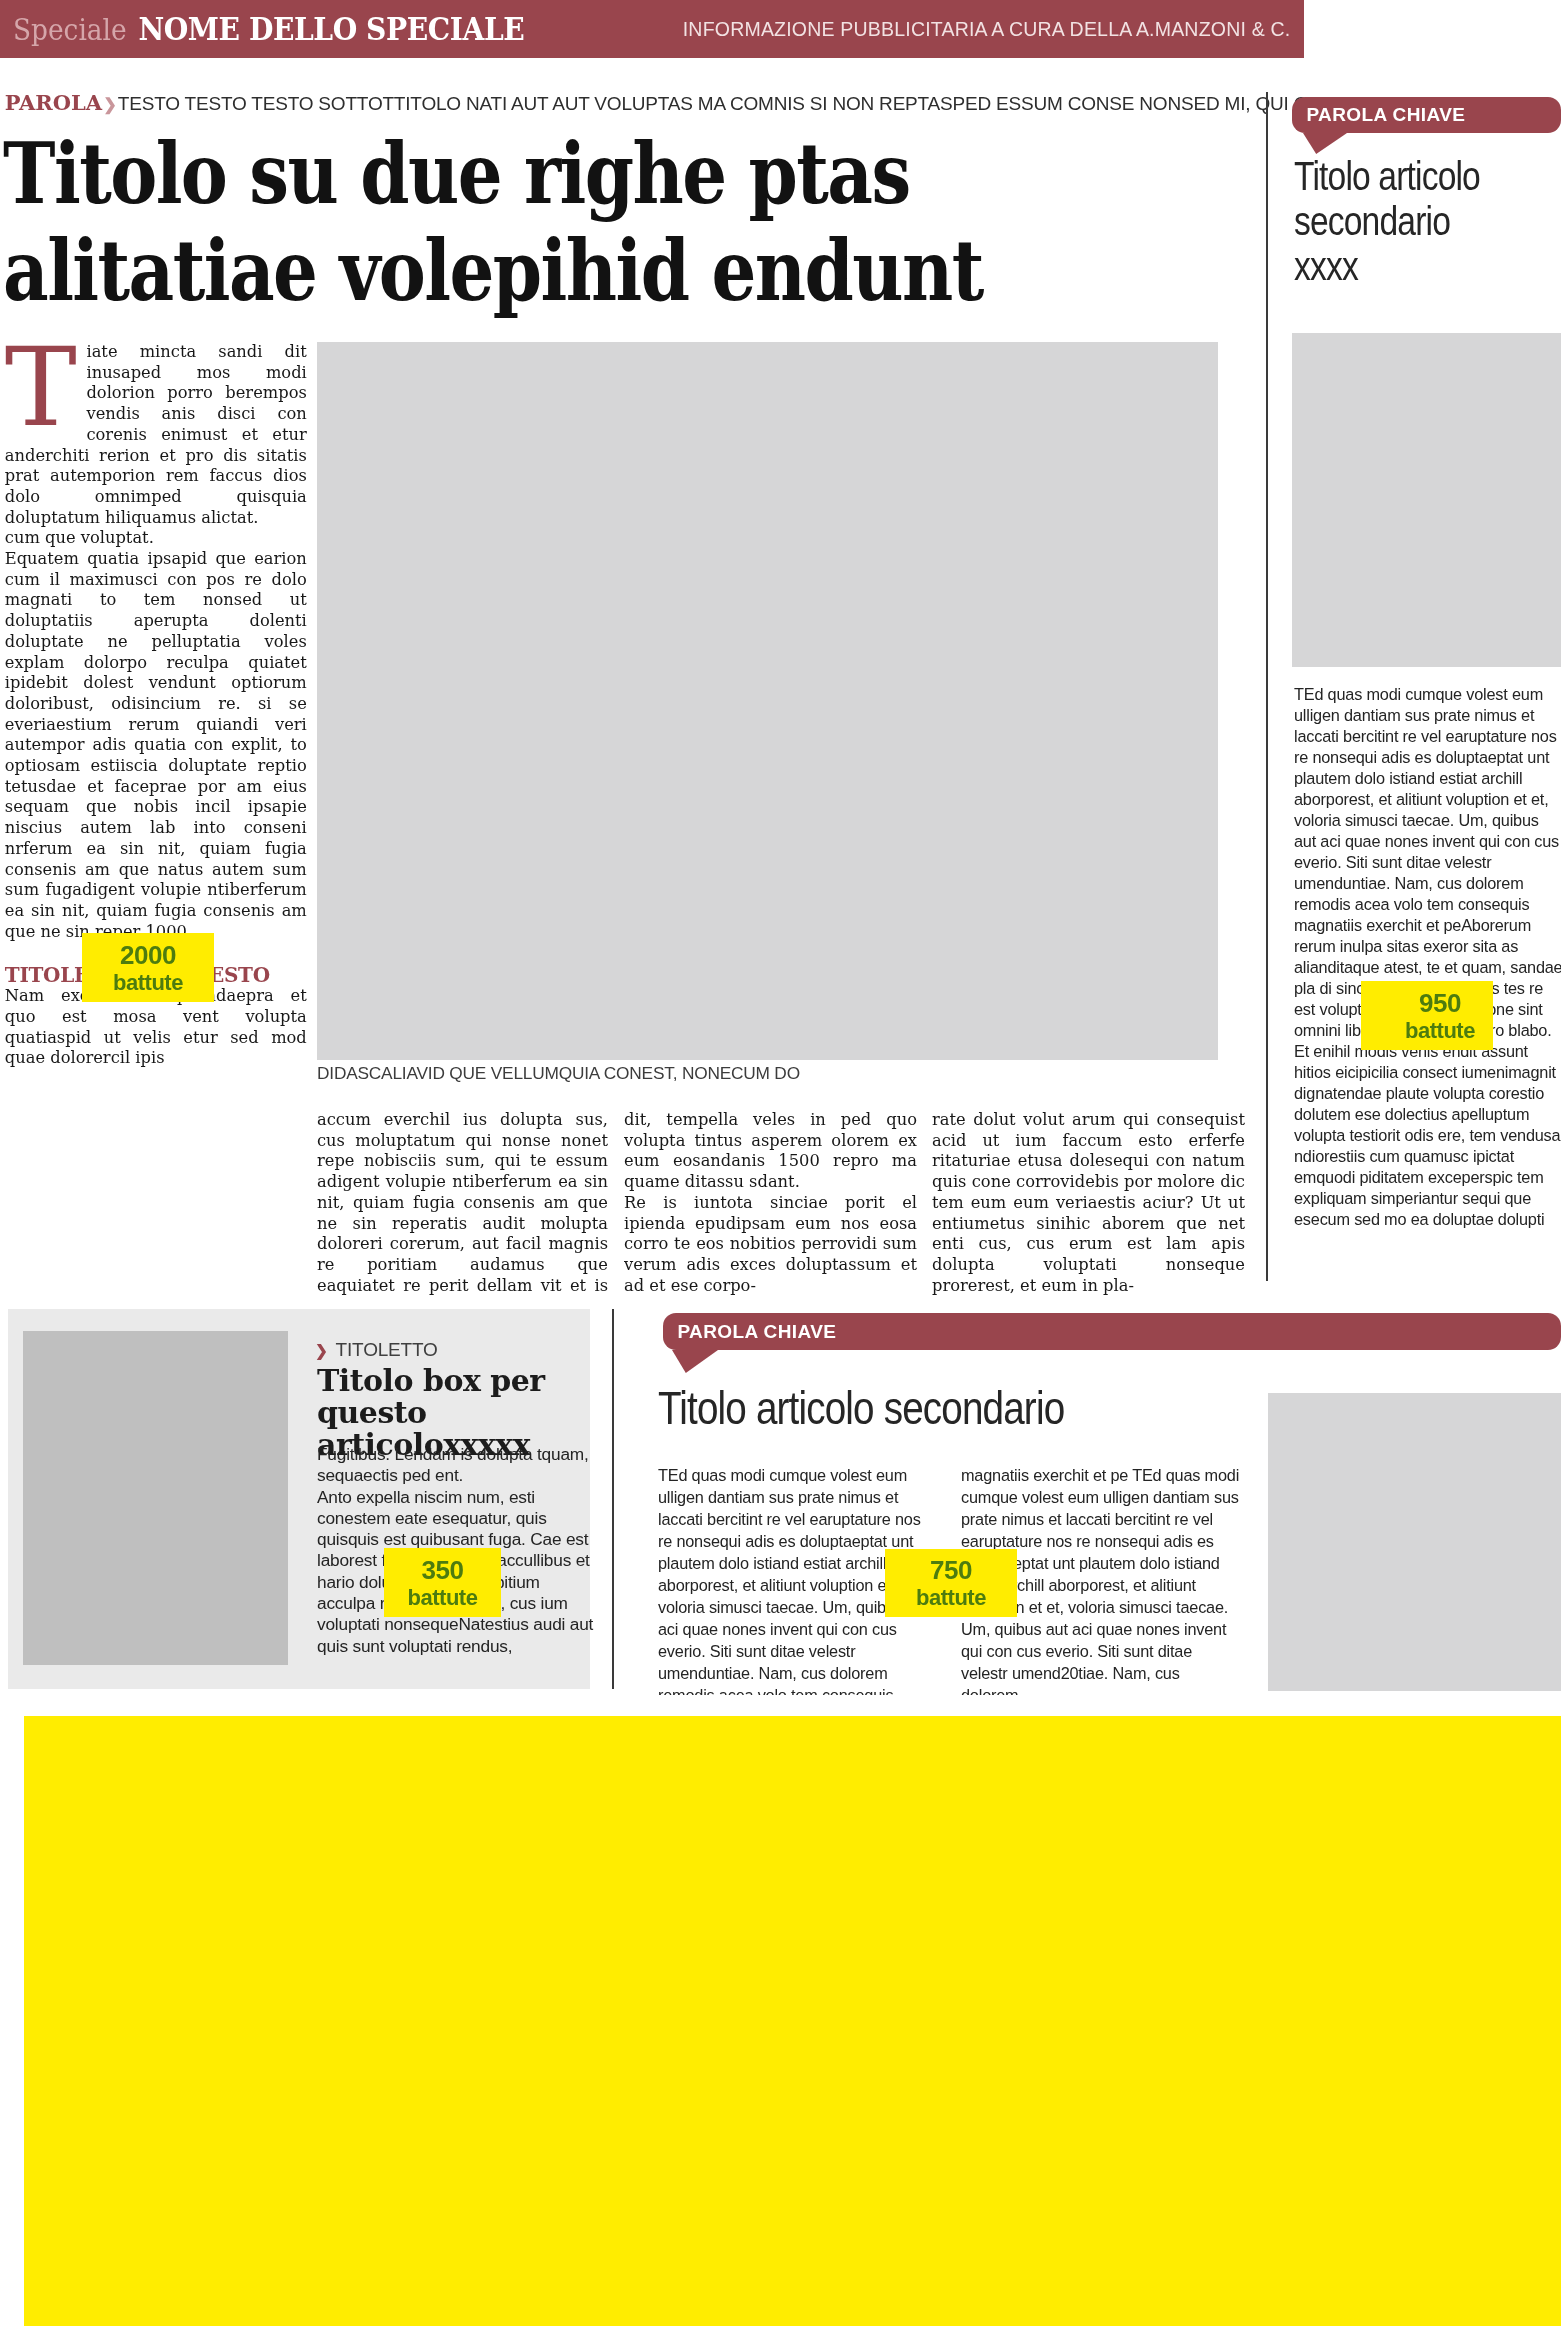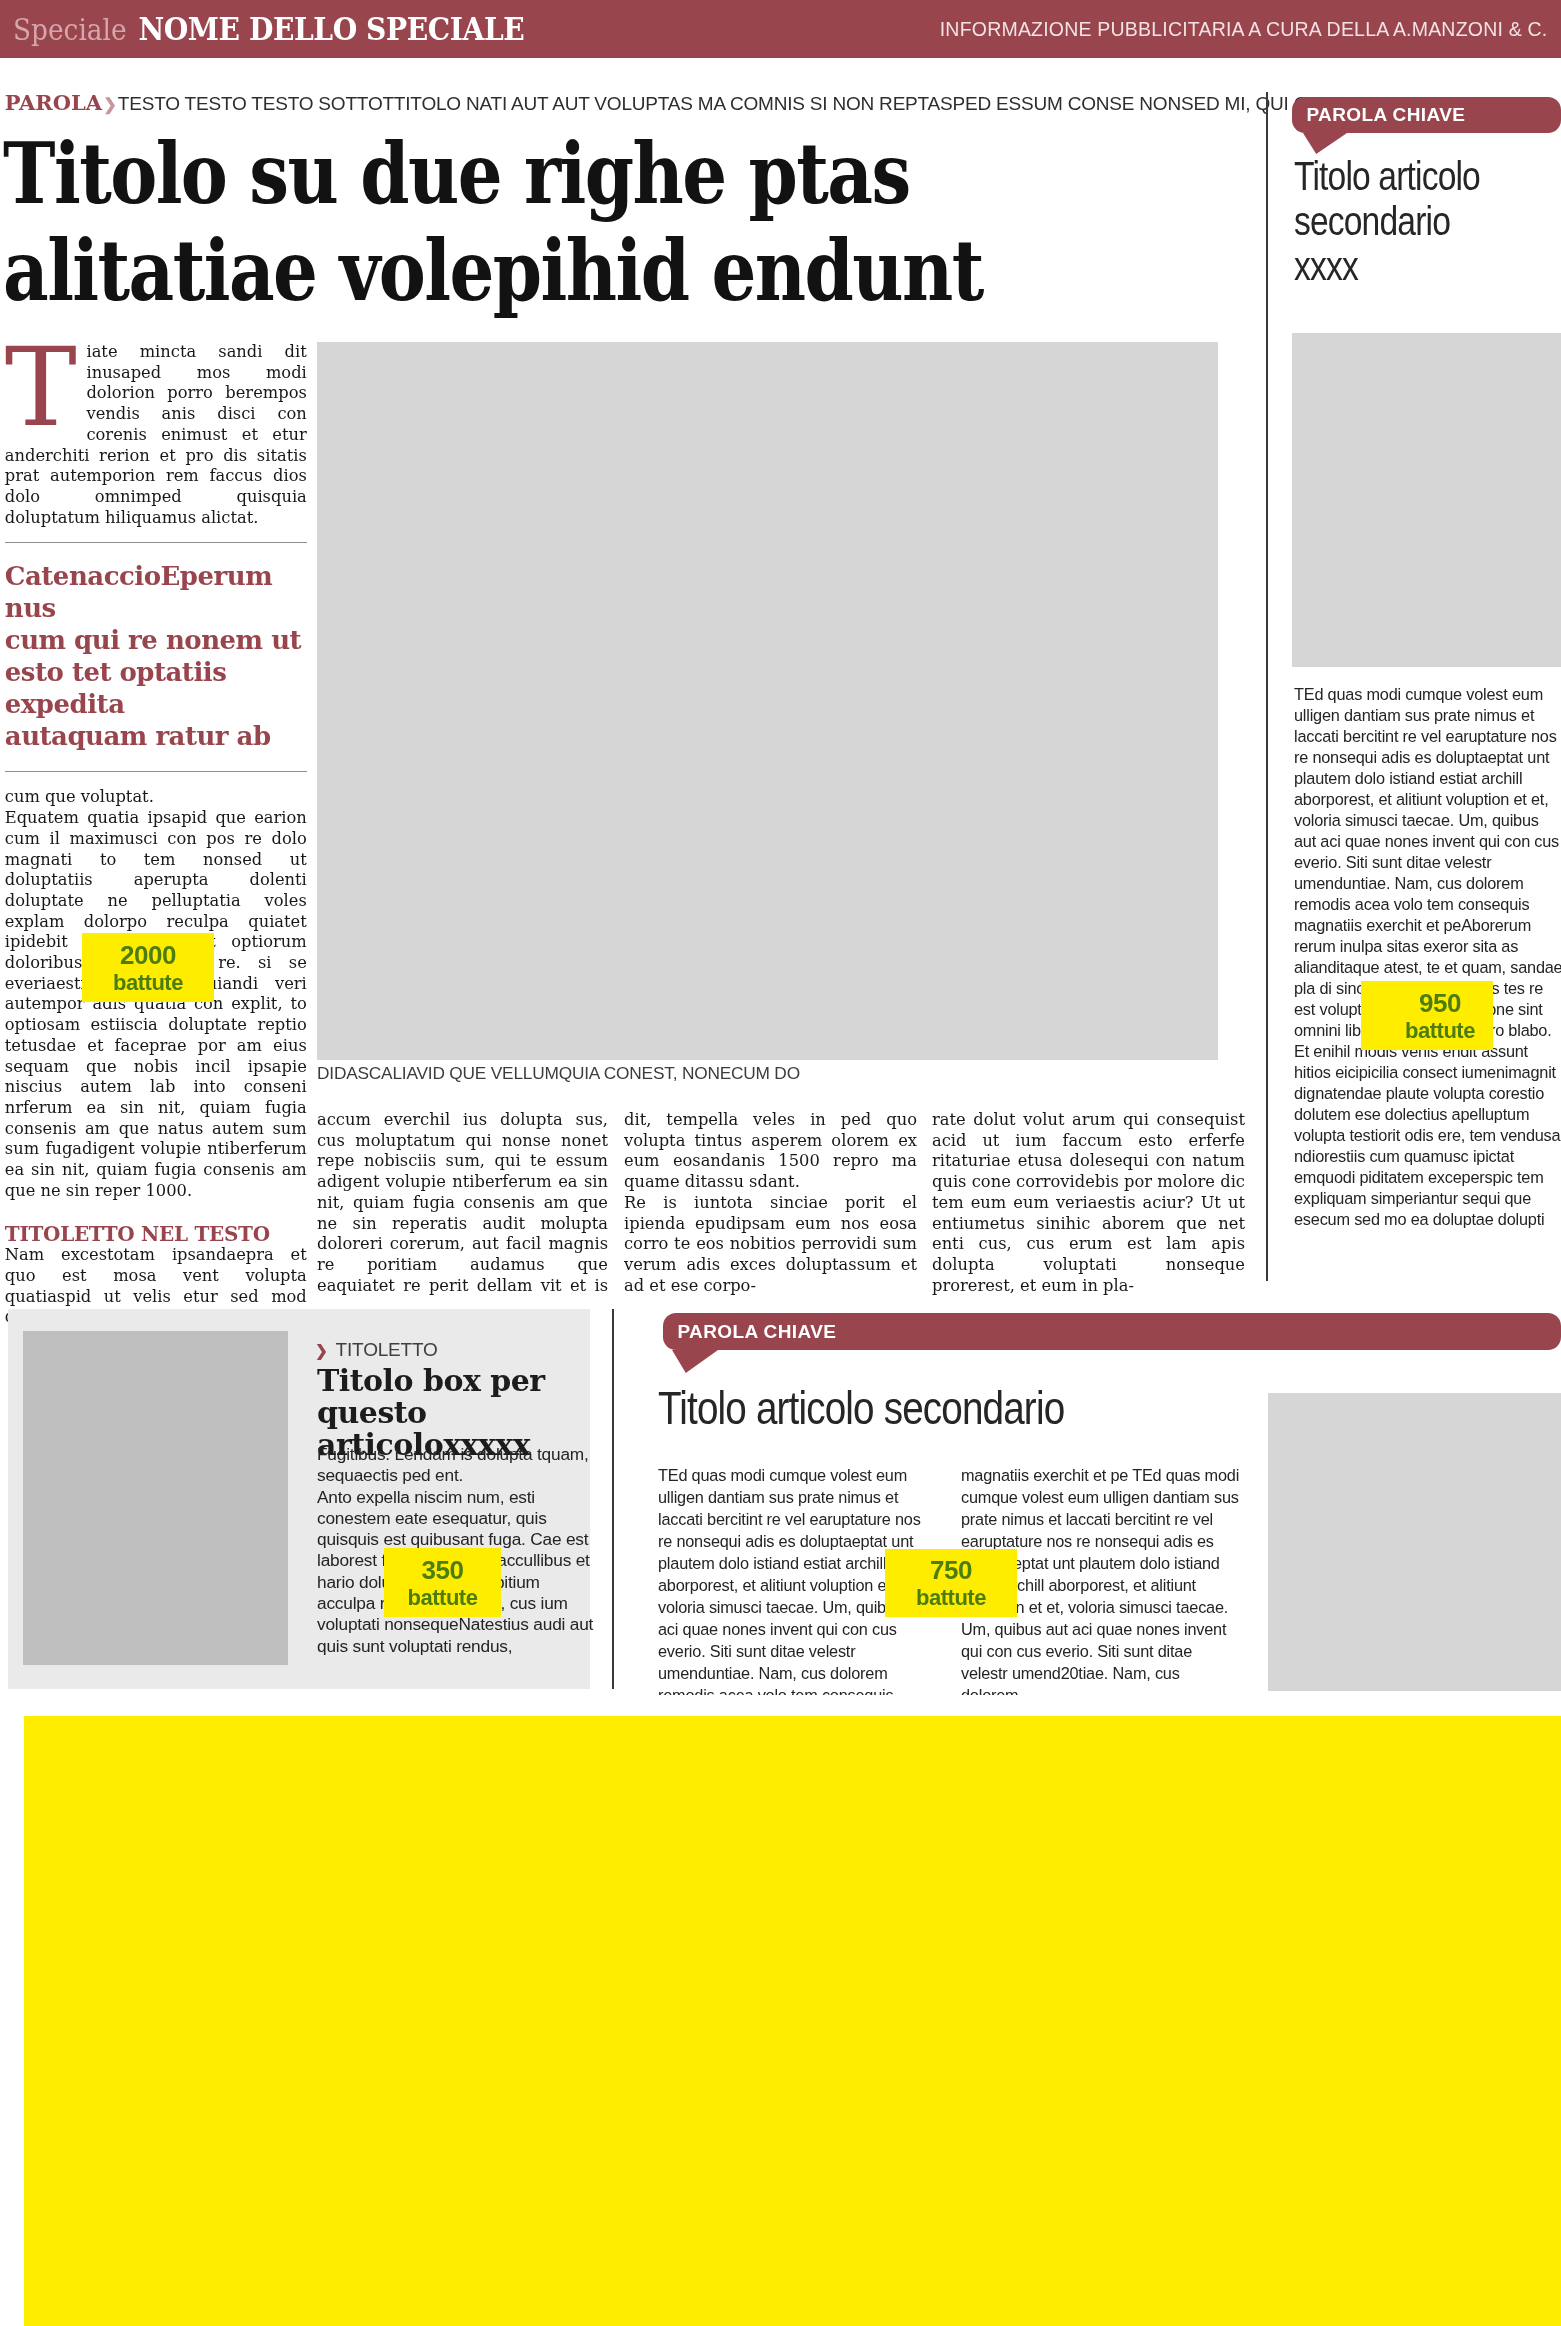--- a/index.html
+++ b/index.html
@@ -8,21 +8,21 @@
     --yellow:#ffed00;
     --ink:#181818;
     --sans-ink:#242424;
   }
   *{margin:0;padding:0;box-sizing:border-box;}
   html,body{width:1561px;height:2327px;background:#fff;overflow:hidden;}
   body{position:relative;font-family:"Liberation Sans",sans-serif;}
   .abs{position:absolute;}
 
   
-  .topbar{left:0;top:0;width:1561px;height:58px;background:var(--maroon);
+  .topbar{left:0;top:0;width:1304px;height:58px;background:var(--maroon);
           display:flex;align-items:center;justify-content:space-between;padding:0 13.4px;}
   .topbar-left{display:flex;align-items:baseline;gap:13.4px;transform:scaleX(0.88);transform-origin:0 50%;white-space:nowrap;}
   .topbar-eyebrow{font-family:"DejaVu Serif",serif;font-size:30px;color:#d5a6aa;}
   .topbar-title{font-family:"DejaVu Serif",serif;font-size:32px;font-weight:700;color:#fff;letter-spacing:-0.5px;}
   .topbar-note{font-size:21px;color:#f2e2e3;transform:scaleX(0.93);transform-origin:100% 50%;white-space:nowrap;letter-spacing:0.2px;}
 
   
   .kicker{left:4.8px;top:90px;display:flex;align-items:baseline;gap:1px;white-space:nowrap;}
   .kicker-label{font-family:"DejaVu Serif",serif;font-weight:700;font-size:21px;color:var(--maroon);}
   .kicker-chevron{font-size:16.3px;font-weight:700;color:var(--maroon-light);}
@@ -123,24 +123,20 @@
   <span class="kicker-label">PAROLA</span>
   <span class="kicker-chevron">❯</span>
   <span class="kicker-text">TESTO TESTO TESTO SOTTOTTITOLO NATI AUT AUT VOLUPTAS MA COMNIS SI NON REPTASPED ESSUM CONSE NONSED MI, QUI QUE</span>
 </div>
 
 <h1 class="abs headline">Titolo su due righe ptas
 alitatiae volepihid endunt</h1>
 
 <div class="abs leftcol serifbody">
   <p><span class="dropcap">T</span><span>iate mincta sandi dit inusaped mos modi dolorion porro berempos vendis anis disci con corenis enimust et etur anderchiti rerion et pro dis sitatis prat autemporion rem faccus dios dolo omnimped quisquia doluptatum hiliquamus alictat.</span></p>
-  <div class="catenaccio">CatenaccioEperum nus
-cum qui re nonem ut
-esto tet optatiis expedita
-autaquam ratur ab</div>
   <p>cum que voluptat.</p>
   <p>Equatem quatia ipsapid que earion cum il maximusci con pos re dolo magnati to tem nonsed ut doluptatiis aperupta dolenti doluptate ne pelluptatia voles explam dolorpo reculpa quiatet ipidebit dolest vendunt optiorum doloribust, odisincium re. si se everiaestium rerum quiandi veri autempor adis quatia con explit, to optiosam estiiscia doluptate reptio tetusdae et faceprae por am eius sequam que nobis incil ipsapie niscius autem lab into conseni nrferum ea sin nit, quiam fugia consenis am que natus autem sum sum fugadigent volupie ntiberferum ea sin nit, quiam fugia consenis am que ne sin reper 1000.</p>
   <div class="titoletto">TITOLETTO NEL TESTO</div>
   <p>Nam excestotam ipsandaepra et quo est mosa vent volupta quatiaspid ut velis etur sed mod quae dolorercil ipis</p>
 </div>
 
 <div class="abs ph main-image"></div>
 <div class="abs caption">DIDASCALIAVID QUE VELLUMQUIA CONEST, NONECUM DO</div>
 
 <div class="abs serifbody col col1">accum everchil ius dolupta sus, cus moluptatum qui nonse nonet repe nobisciis sum, qui te essum adigent volupie ntiberferum ea sin nit, quiam fugia consenis am que ne sin reperatis audit molupta doloreri corerum, aut facil magnis re poritiam audamus que eaquiatet re perit dellam vit et is as</div>

